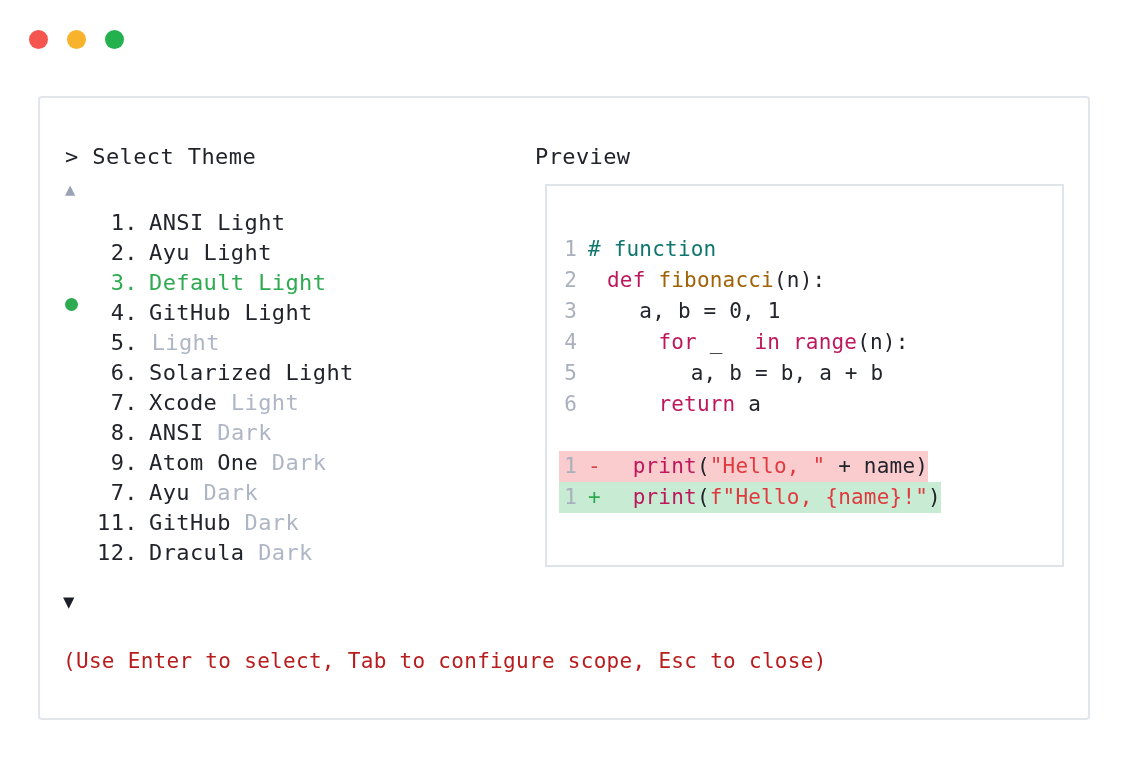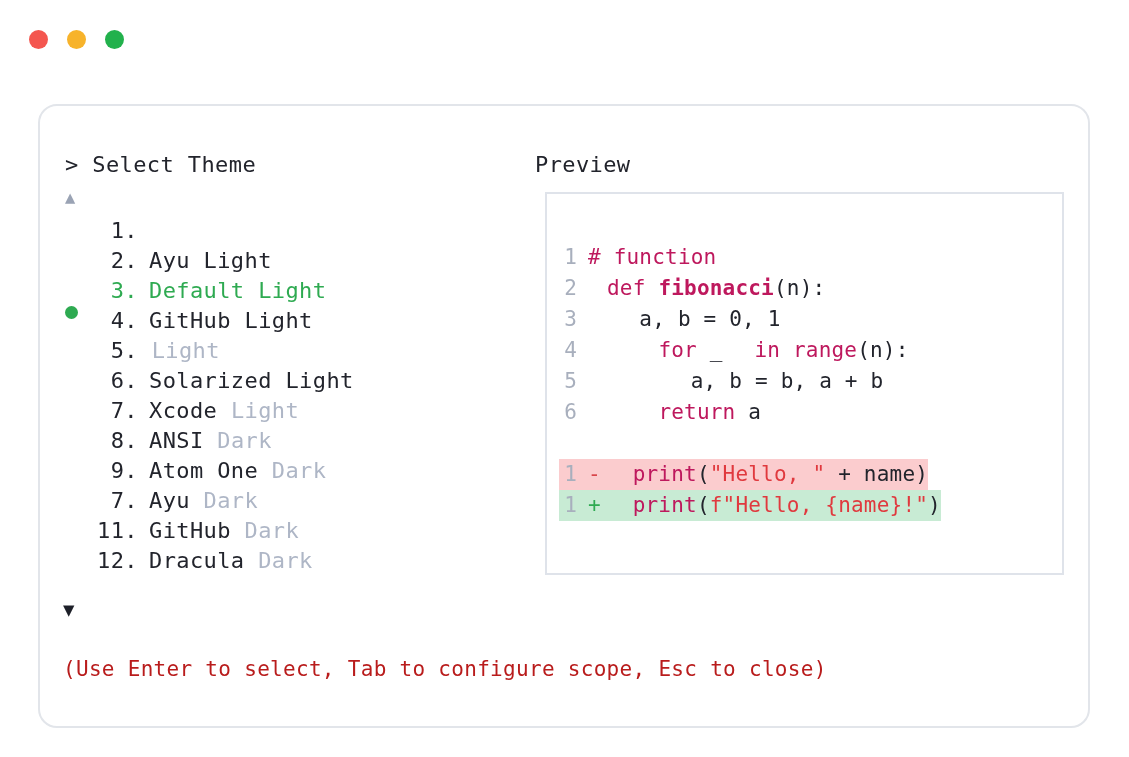--- a/index.html
+++ b/index.html
@@ -28,25 +28,25 @@
     border-radius: 50%;
   }
   .dot.red    { background: #f4564f; }
   .dot.yellow { background: #f7b32b; }
   .dot.green  { background: #22b14c; }
 
   
   .card {
     position: absolute;
     left: 38px;
-    top: 104px;
+    top: 96px;
     width: 1052px;
     height: 624px;
     border: 2px solid #e2e5ea;
-    border-radius: 19px;
+    border-radius: 4px;
     box-sizing: border-box;
     background: #ffffff;
   }
 
   
   .prompt {
     position: absolute;
     left: 25px;
     top: 46px;
     font-size: 22px;
@@ -171,43 +171,43 @@
     height: 31px;
     display: inline-block;
   }
   .diff-row { height: 31px; }
   .diff-del { background: #fbccce; }
   .diff-add { background: #c8ebd4; }
   .mark-del { color: #d8454a; }
   .mark-add { color: #2eaa51; }
 
   
-  .tok-comment { color: #be185d; margin-top: 30px; }
+  .tok-comment { color: #0f766e; margin-top: 30px; }
   .tok-kw      { color: #be185d; margin-left: 19px; }
-  .tok-fn      { color: #be185d; font-weight: bold; }
+  .tok-fn      { color: #a16207; }
   .tok-plain   { color: #22242c; }
   .tok-str     { color: #e0393e; }
 </style>
 </head>
 <body>
 
 <div class="window-dots">
   <span class="dot red"></span>
   <span class="dot yellow"></span>
   <span class="dot green"></span>
 </div>
 
 <div class="card">
 
   <div class="prompt">&gt; Select Theme</div>
 
   <div class="scroll-up">▲</div>
 
   <div class="theme-list" id="theme-list">
-      <div class="theme-row"><span class="bullet-cell"></span><span class="num-cell">1.</span></div>
+      <div class="theme-row"><span class="bullet-cell"></span><span class="num-cell">1.</span><span class="name-cell">ANSI Light</span></div>
       <div class="theme-row"><span class="bullet-cell"></span><span class="num-cell">2.</span><span class="name-cell">Ayu Light</span></div>
       <div class="theme-row selected"><span class="bullet-cell"><span class="bullet"></span></span><span class="num-cell">3.</span><span class="name-cell">Default Light</span></div>
       <div class="theme-row"><span class="bullet-cell"></span><span class="num-cell">4.</span><span class="name-cell">GitHub Light</span></div>
       <div class="theme-row"><span class="bullet-cell"></span><span class="num-cell">5.</span><span class="variant-tag"> Light</span></div>
       <div class="theme-row"><span class="bullet-cell"></span><span class="num-cell">6.</span><span class="name-cell">Solarized Light</span></div>
       <div class="theme-row"><span class="bullet-cell"></span><span class="num-cell">7.</span><span class="name-cell">Xcode</span><span class="variant-tag"> Light</span></div>
       <div class="theme-row"><span class="bullet-cell"></span><span class="num-cell">8.</span><span class="name-cell">ANSI</span><span class="variant-tag"> Dark</span></div>
       <div class="theme-row"><span class="bullet-cell"></span><span class="num-cell">9.</span><span class="name-cell">Atom One</span><span class="variant-tag"> Dark</span></div>
       <div class="theme-row"><span class="bullet-cell"></span><span class="num-cell">7.</span><span class="name-cell">Ayu</span><span class="variant-tag"> Dark</span></div>
       <div class="theme-row"><span class="bullet-cell"></span><span class="num-cell">11.</span><span class="name-cell">GitHub</span><span class="variant-tag"> Dark</span></div>

